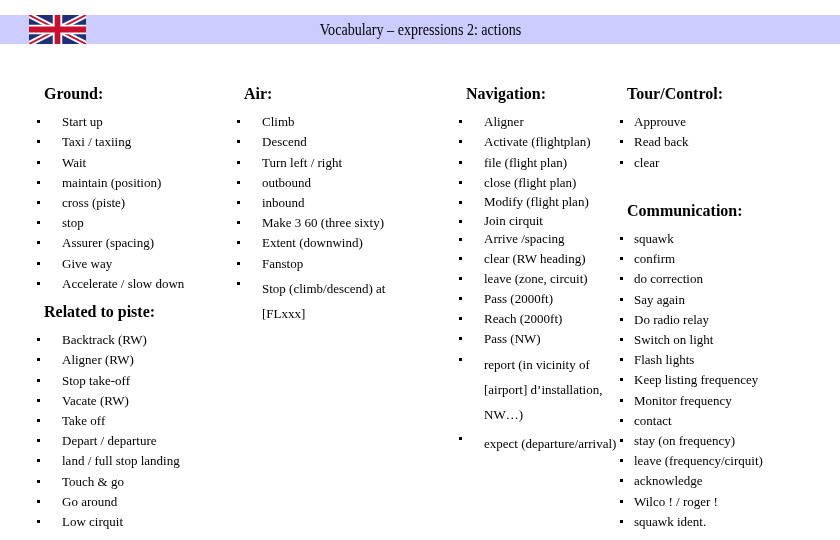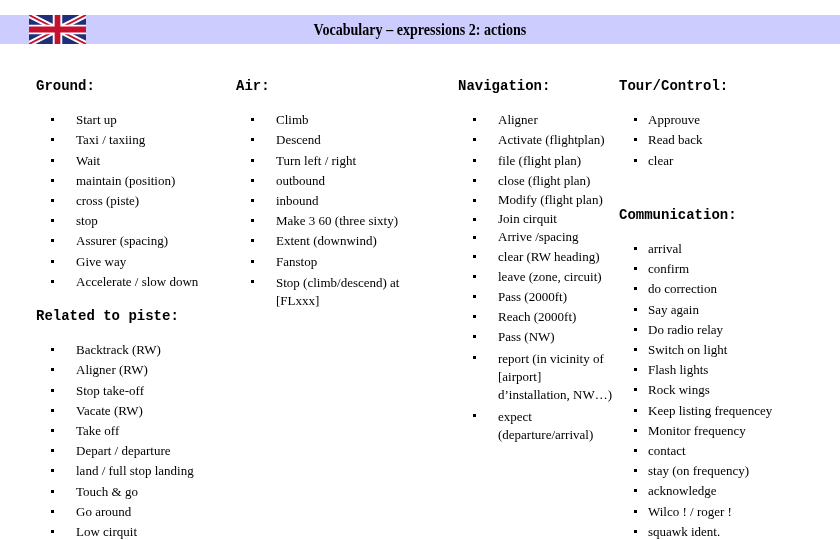--- a/index.html
+++ b/index.html
@@ -9,39 +9,39 @@
     }
     .title-band {
       position: absolute; left: 0; top: 15px; width: 840px; height: 29px;
       background: #ccccff;
     }
     .flag {
       position: absolute; left: 29px; top: 15px; width: 57px; height: 29px;
     }
     .title {
       position: absolute; left: 0; top: 15px; width: 840px; height: 29px;
-      text-align: center; line-height: 29px; font-weight: bold; font-size: 16px;
+      text-align: center; line-height: 29px; font-weight: normal; font-size: 16px;
       padding-left: 0;
     }
     .title span { display: inline-block; transform: scaleX(0.88); position: relative; left: 0px; }
     .col {
       position: absolute; top: 76px; font-size: 13px; line-height: 20.2px;
     }
     .col h3 {
-      margin: 0; font-size: 14px; font-weight: bold; line-height: 20.2px; font-family: Liberation Mono, monospace;
+      margin: 8px; font-size: 16px; font-weight: bold; line-height: 20.2px;
     }
-    .col ul { list-style: none; margin: 14px; padding: 0; }
+    .col ul { list-style: none; margin: 0; padding: 0; }
     .col li { position: relative; padding-left: 26px; }
     .col li::before {
       content: ""; position: absolute; left: 1px; top: 8px; width: 3px; height: 3px; background: #000;
     }
     .col.narrow li { padding-left: 15px; }
     .col.narrow li::before { left: 1px; }
     .spacer { height: 20px; }
-    .wrap-line { line-height: 18px; padding-top: 2px; padding-bottom: 2px; }
+    .wrap-line { line-height: 25px; padding-top: 2px; padding-bottom: 2px; }
   </style>
 </head>
 <body>
 
 <div class="title-band"></div>
 <svg class="flag" viewBox="0 0 60 30" preserveAspectRatio="none">
   <rect width="60" height="30" fill="#1f2f7a"></rect>
   <path d="M0,0 L60,30 M60,0 L0,30" stroke="#ffffff" stroke-width="6"></path>
   <path d="M0,0 L60,30 M60,0 L0,30" stroke="#c8102e" stroke-width="2"></path>
   <path d="M30,0 V30 M0,15 H60" stroke="#ffffff" stroke-width="10"></path>
@@ -115,29 +115,29 @@
 <div class="col narrow" style="left:619px; width:190px;">
   <h3>Tour/Control:</h3>
   <ul>
     <li>Approuve</li>
     <li>Read back</li>
     <li>clear</li>
   </ul>
   <div class="spacer"></div>
   <h3>Communication:</h3>
   <ul>
-    <li>arrival</li>
+    <li>squawk</li>
     <li>confirm</li>
     <li>do correction</li>
     <li>Say again</li>
     <li>Do radio relay</li>
     <li>Switch on light</li>
     <li>Flash lights</li>
-    <li>Rock wings</li>
     <li>Keep listing frequencey</li>
     <li>Monitor frequency</li>
     <li>contact</li>
     <li>stay (on frequency)</li>
+    <li>leave (frequency/cirquit)</li>
     <li>acknowledge</li>
     <li>Wilco ! / roger !</li>
     <li>squawk ident.</li>
   </ul>
 </div>
 
 </body></html>

